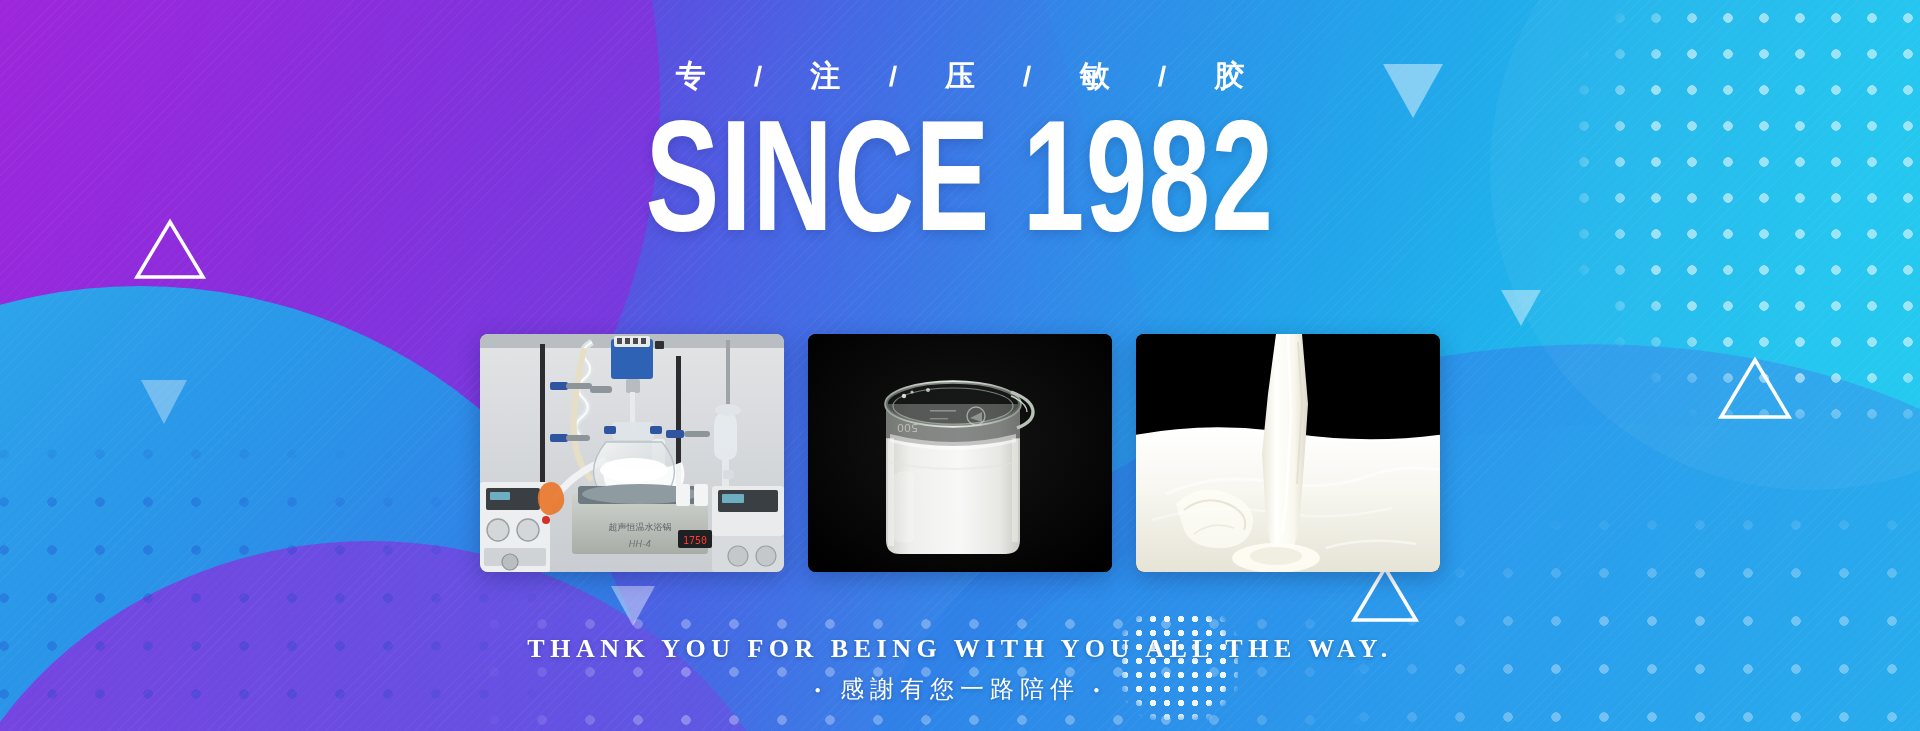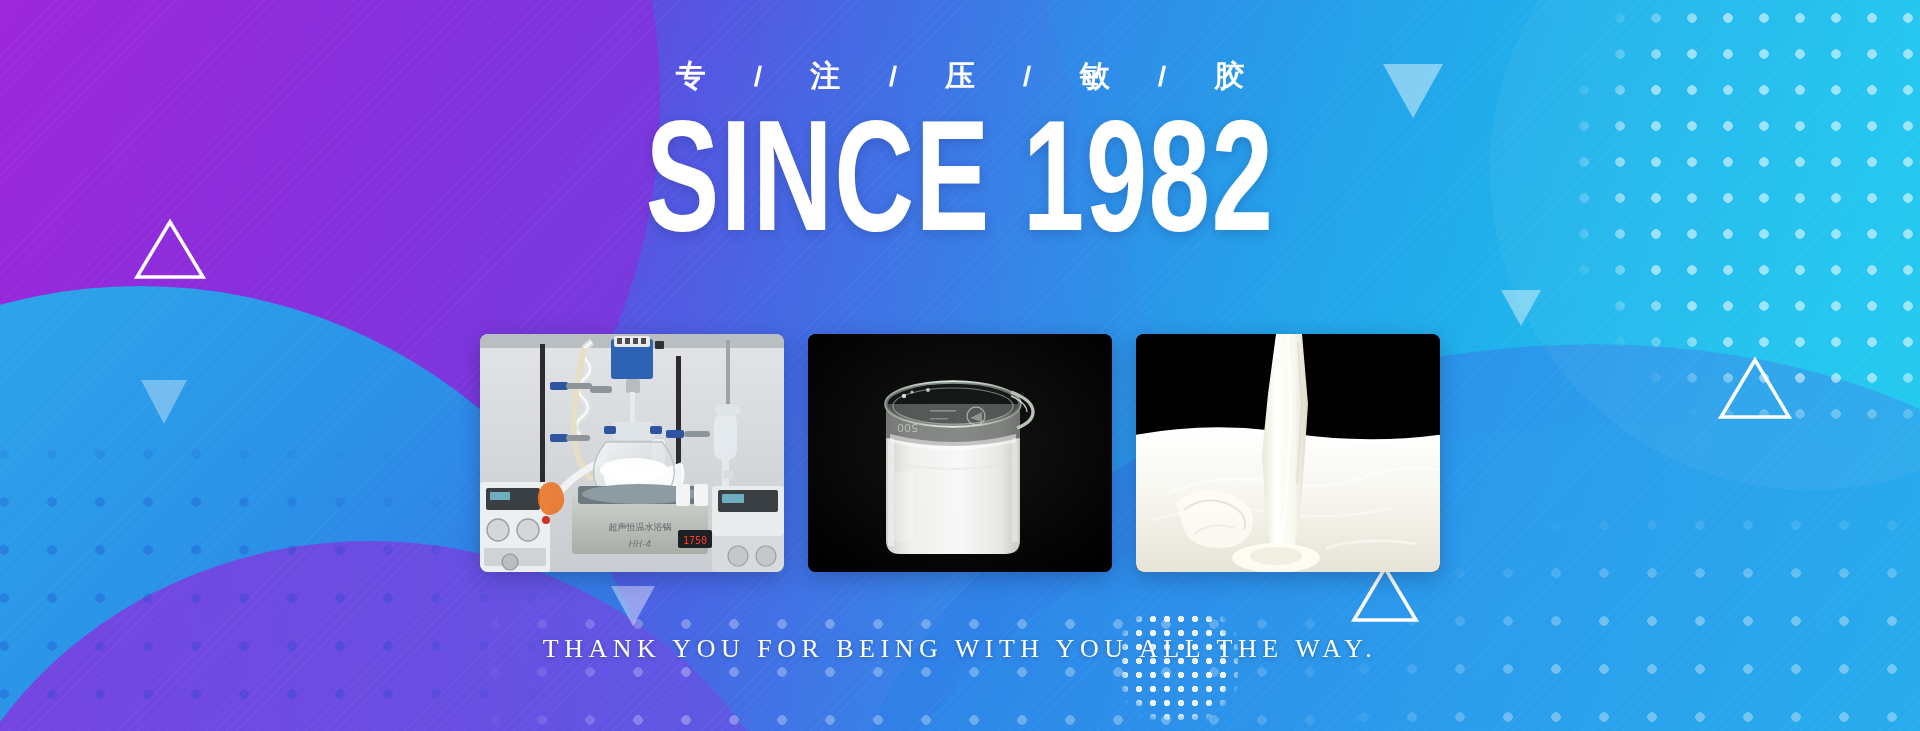--- a/index.html
+++ b/index.html
@@ -209,21 +209,21 @@
 
   
   .thanks{
     position:absolute;
     top:634px; left:0; right:0;
     text-align:center;
     color:#ffffff;
     font-family:"Liberation Serif","DejaVu Serif",serif;
     font-size:26px;
     letter-spacing:5.5px;
-    font-weight:400;
+    font-weight:700;
     text-shadow:0 1px 4px rgba(10,40,90,0.35);
   }
   .thanks-cn{
     position:absolute;
     top:673px; left:0; right:0;
     text-align:center;
     color:#ffffff;
     font-family:"DejaVu Serif","Liberation Serif",serif;
     font-size:24px;
     letter-spacing:6px;
@@ -475,15 +475,18 @@
           <ellipse cx="140" cy="224" rx="44" ry="15" fill="#fffdf4" opacity=".9"></ellipse>
           <ellipse cx="140" cy="222" rx="26" ry="9" fill="#efece0" opacity=".9"></ellipse>
 
           <path d="M190 214 q40 -12 90 -4" fill="none" stroke="#ffffff" stroke-width="2.6" opacity=".5"></path>
         </svg>
       </div>
     </div>
 
     <div class="thanks">THANK YOU FOR BEING WITH YOU ALL THE WAY.</div>
 
+    <div class="thanks-cn">
+      <span class="bullet">•</span><span>感謝有您一路陪伴</span><span class="bullet">•</span>
+    </div>
 
   </div>
 </div>
 
 </body></html>

